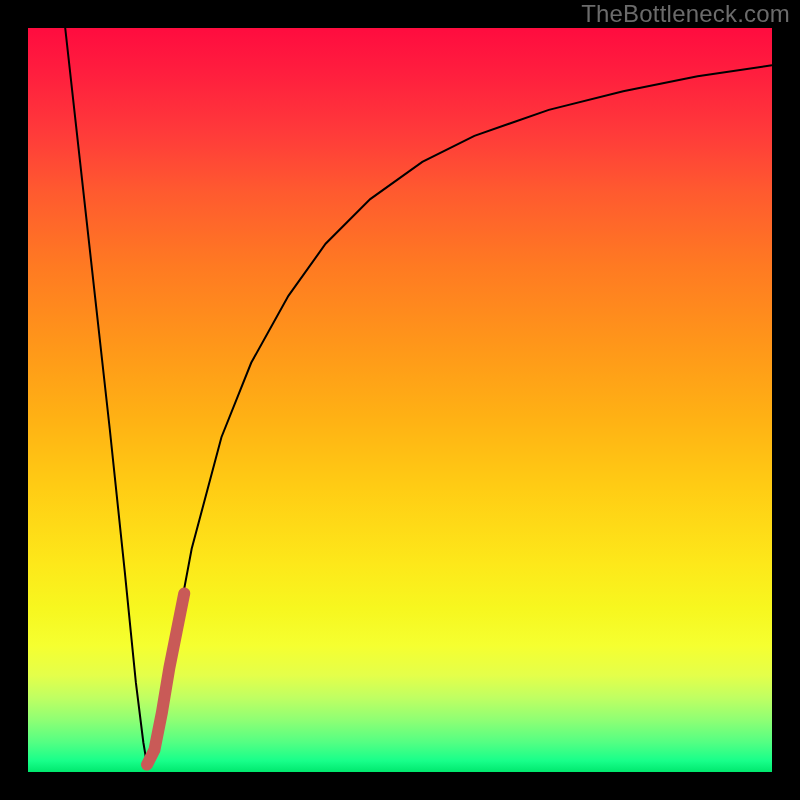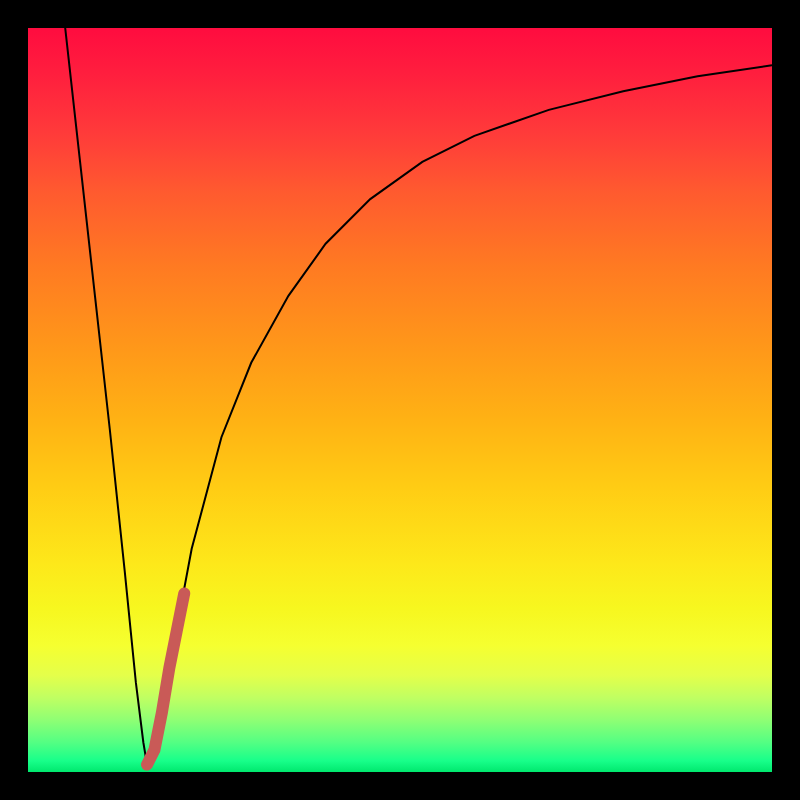--- a/index.html
+++ b/index.html
@@ -59,20 +59,21 @@
     left: 0;
     top: 0;
     width: 744px;
     height: 744px;
   }
 </style>
 </head>
 <body>
 
 <div class="frame">
+  <div class="watermark">TheBottleneck.com</div>
 
   <div class="plot">
     <svg class="curve" viewBox="0 0 744 744" preserveAspectRatio="none">
       <path id="series-0" fill="none" stroke="#000000" stroke-width="2" d="M37.20 0.00 L52.08 133.92 L66.96 267.84 L81.84 401.76 L96.72 543.12 L107.88 654.72 L115.32 714.24 L119.04 736.56 L126.48 721.68 L141.36 639.84 L163.68 520.80 L193.44 409.20 L223.20 334.80 L260.40 267.84 L297.60 215.76 L342.24 171.12 L394.32 133.92 L446.40 107.88 L520.80 81.84 L595.20 63.24 L669.60 48.36 L744.00 37.20"></path>
       <path id="series-1" fill="none" stroke="#c95a57" stroke-width="12" stroke-linecap="round" d="M119.04 736.56 L126.48 721.68 L133.92 684.48 L141.36 639.84 L148.80 602.64 L156.24 565.44"></path>
     </svg>
   </div>
 </div>
 
 </body></html>

